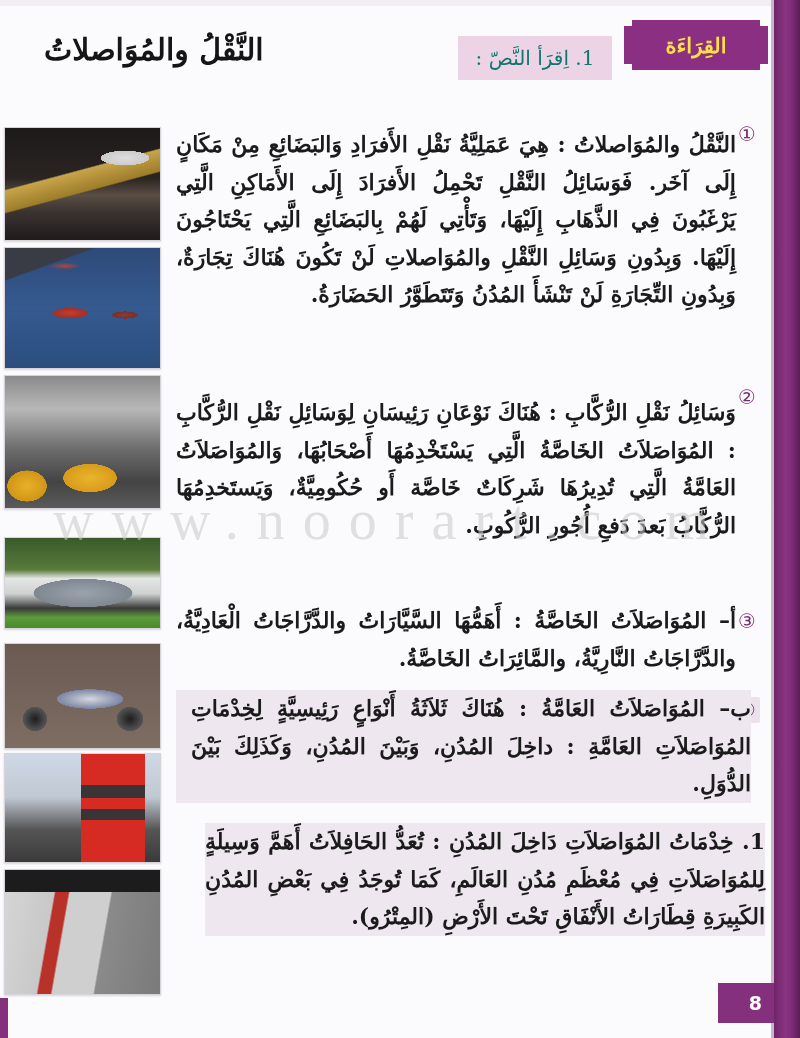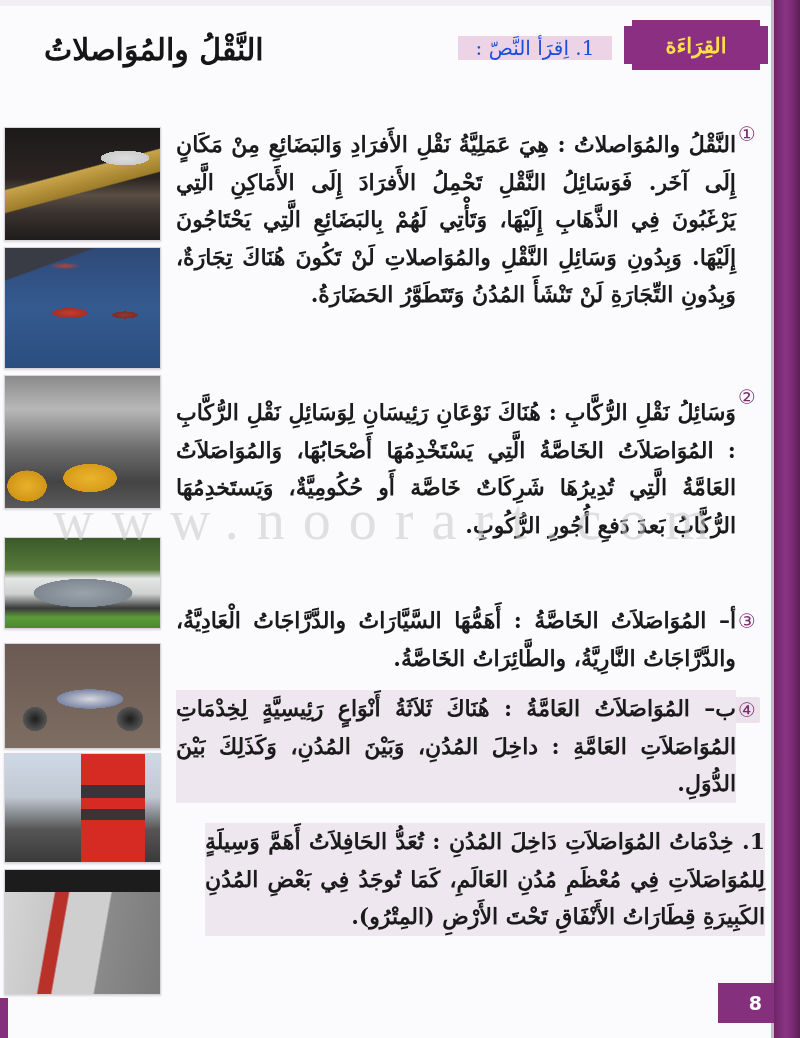--- a/index.html
+++ b/index.html
@@ -24,23 +24,23 @@
     color:#151515; white-space:nowrap;
   }
   .section-badge {
     position:absolute; top:20px; left:624px; width:144px; height:50px;
     background:#8b2f83;
     clip-path:polygon(8px 0, calc(100% - 8px) 0, calc(100% - 8px) 6px, 100% 6px, 100% calc(100% - 6px), calc(100% - 8px) calc(100% - 6px), calc(100% - 8px) 100%, 8px 100%, 8px calc(100% - 6px), 0 calc(100% - 6px), 0 6px, 8px 6px);
     display:flex; align-items:center; justify-content:center;
     color:#fde047; font-weight:bold; font-size:21px; direction:rtl;
   }
   .instruction {
-    position:absolute; top:36px; left:458px; width:154px; height:24px;
+    position:absolute; top:36px; left:458px; width:154px; height:44px;
     background:#ecd3e6; display:flex; align-items:center; justify-content:center;
-    direction:rtl; font-size:20px; color:#1d4ed8;
+    direction:rtl; font-size:20px; color:#0f766e;
   }
 
   .photos { position:absolute; left:4px; top:127px; width:157px; }
   .photo {
     position:absolute; left:0; width:155px; border:1px solid #d8d3d8;
     box-shadow:0 1px 2px rgba(0,0,0,0.15);
   }
   .ph-plane { top:0; height:112px;
     background:
       radial-gradient(ellipse 40px 12px at 120px 30px,#ddd 0%,#ccc 60%,transparent 61%),
@@ -90,21 +90,21 @@
     position:absolute; right:40px; width:26px; height:26px;
     display:flex; align-items:center; justify-content:center;
     font-family:"DejaVu Sans", sans-serif; font-size:20px; color:#7c2b73;
   }
   .hl { background:#efe7f0; }
   .num-hl { background:#ebe2ec; border-radius:2px; }
 
   .p1 { top:126px; }
   .p2 { top:394px; }
   .p3 { top:602px; }
-  .p4 { top:690px; }
+  .p4 { top:690px;padding-left:15px; }
   .p5 { top:823px;margin-left:29px; }
 
   .watermark {
     position:absolute; top:488px; left:0; width:780px; text-align:center;
     font-family:Liberation Serif, serif; font-size:56px; letter-spacing:18px;
     color:rgba(200,200,200,0.55); pointer-events:none; white-space:nowrap;
   }
   .page-number {
     position:absolute; top:983px; left:718px; width:56px; height:40px;
     background:#85307d; color:#fff; display:flex; align-items:center; justify-content:flex-end;
@@ -139,21 +139,21 @@
   <span class="txt">النَّقْلُ والمُوَاصلاتُ : هِيَ عَمَلِيَّةُ نَقْلِ الأَفرَادِ وَالبَضَائِعِ مِنْ مَكَانٍ إِلَى آخَر. فَوَسَائِلُ النَّقْلِ تَحْمِلُ الأَفرَادَ إِلَى الأَمَاكِنِ الَّتِي يَرْغَبُونَ فِي الذَّهَابِ إِلَيْهَا، وَتَأْتِي لَهُمْ بِالبَضَائِعِ الَّتِي يَحْتَاجُونَ إِلَيْهَا. وَبِدُونِ وَسَائِلِ النَّقْلِ والمُوَاصلاتِ لَنْ تَكُونَ هُنَاكَ تِجَارَةٌ، وَبِدُونِ التِّجَارَةِ لَنْ تَنْشَأَ المُدُنُ وَتَتَطَوَّرُ الحَضَارَةُ.</span>
 </div>
 
 <div class="para-num" style="top:384px;">②</div>
 <div class="para p2">
   <span class="txt">وَسَائِلُ نَقْلِ الرُّكَّابِ : هُنَاكَ نَوْعَانِ رَئِيسَانِ لِوَسَائِلِ نَقْلِ الرُّكَّابِ : المُوَاصَلاَتُ الخَاصَّةُ الَّتِي يَسْتَخْدِمُهَا أَصْحَابُهَا، وَالمُوَاصَلاَتُ العَامَّةُ الَّتِي تُدِيرُهَا شَرِكَاتٌ خَاصَّة أَو حُكُومِيَّةٌ، وَيَستَخدِمُهَا الرُّكَّابُ بَعدَ دَفعِ أُجُورِ الرُّكُوبِ.</span>
 </div>
 
 <div class="para-num" style="top:608px;">③</div>
 <div class="para p3">
-  <span class="txt">أ– المُوَاصَلاَتُ الخَاصَّةُ : أَهَمُّهَا السَّيَّارَاتُ والدَّرَّاجَاتُ الْعَادِيَّةُ، والدَّرَّاجَاتُ النَّارِيَّةُ، والطَّائِرَاتُ الخَاصَّةُ.</span>
+  <span class="txt">أ– المُوَاصَلاَتُ الخَاصَّةُ : أَهَمُّهَا السَّيَّارَاتُ والدَّرَّاجَاتُ الْعَادِيَّةُ، والدَّرَّاجَاتُ النَّارِيَّةُ، والمَّائِرَاتُ الخَاصَّةُ.</span>
 </div>
 
 <div class="para-num num-hl" style="top:697px;">④</div>
 <div class="para p4 hl">
   <span class="txt">ب– المُوَاصَلاَتُ العَامَّةُ : هُنَاكَ ثَلاَثَةُ أَنْوَاعٍ رَئِيسِيَّةٍ لِخِدْمَاتِ المُوَاصَلاَتِ العَامَّةِ : داخِلَ المُدُنِ، وَبَيْنَ المُدُنِ، وَكَذَلِكَ بَيْنَ الدُّوَلِ.</span>
 </div>
 
 <div class="para-num num-hl" style="top:830px;">⑤</div>
 <div class="para p5 hl">
   <span class="txt">1. خِدْمَاتُ المُوَاصَلاَتِ دَاخِلَ المُدُنِ : تُعَدُّ الحَافِلاَتُ أَهَمَّ وَسِيلَةٍ لِلمُوَاصَلاَتِ فِي مُعْظَمِ مُدُنِ العَالَمِ، كَمَا تُوجَدُ فِي بَعْضِ المُدُنِ الكَبِيرَةِ قِطَارَاتُ الأَنْفَاقِ تَحْتَ الأَرْضِ (المِتْرُو).</span>

